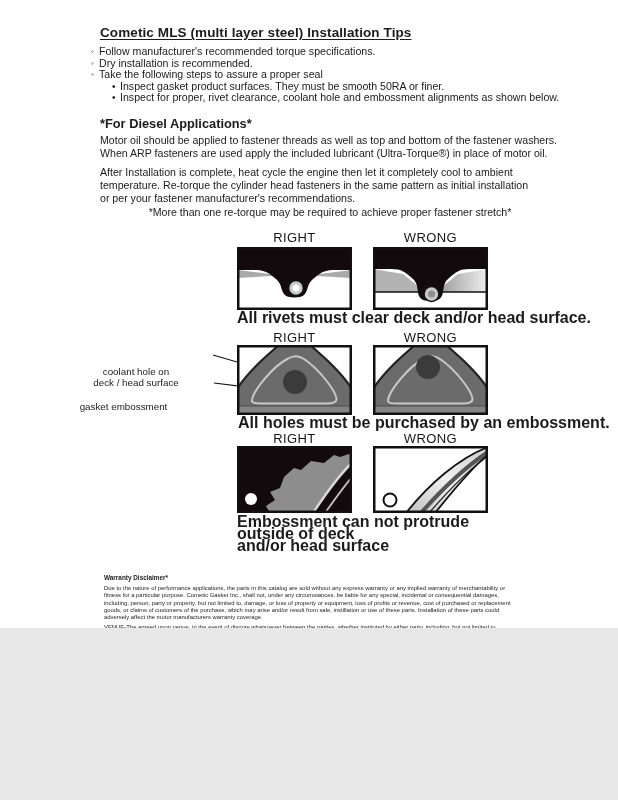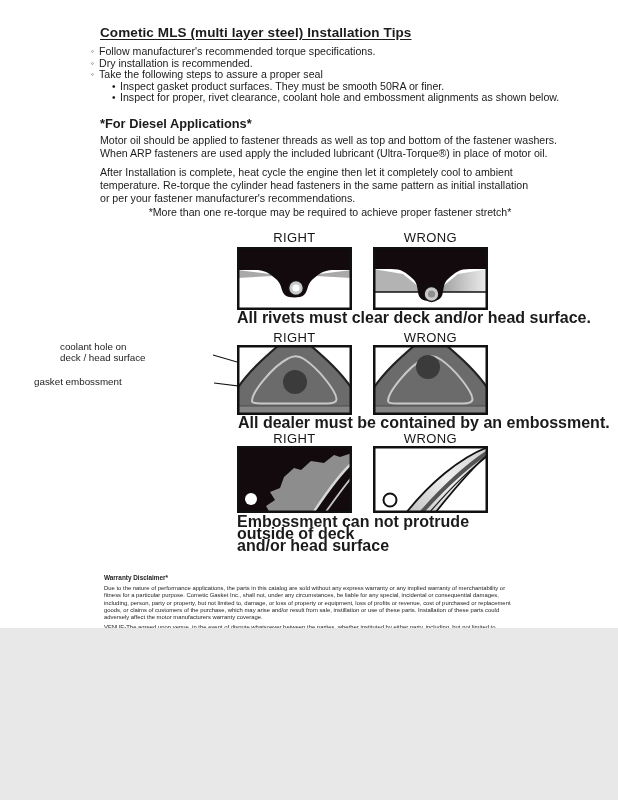--- a/index.html
+++ b/index.html
@@ -14,21 +14,21 @@
     text-underline-offset:2px;letter-spacing:0.1px;
   }
   .brow{display:flex;font-size:10.6px;line-height:11.6px;}
   .bmark{width:8px;flex:0 0 8px;font-size:8.5px;line-height:11.6px;}
   .subrow{margin-left:21px;}
   .submark{width:8px;flex:0 0 8px;font-size:10px;line-height:11.6px;}
   .h2{font-size:12.8px;font-weight:700;}
   .body{font-size:10.6px;line-height:13.2px;white-space:pre-line;}
   .dlabel{font-size:13px;width:115px;text-align:center;letter-spacing:0.4px;color:#161616;}
   .cap{font-size:16px;font-weight:700;white-space:pre-line;line-height:12.2px;}
-  .ann{font-size:9.8px;line-height:11px;text-align:left;white-space:pre-line;}
+  .ann{font-size:9.8px;line-height:11px;text-align:center;white-space:pre-line;margin-top:25px;}
   .fig{display:block;}
   .fineh{font-size:6.4px;font-weight:700;color:#222;}
   .fine{font-size:5.9px;line-height:7.25px;white-space:pre-line;width:424px;color:#242424;}
   .footer{font-size:15px;letter-spacing:0.3px;color:#2e2a2a;}
 </style>
 </head>
 <body>
 
 <div class="page">
 
@@ -128,21 +128,21 @@
     <line x1="0" y1="61" x2="115" y2="61" stroke="#4c4c4c" stroke-width="1"></line>
     <path d="M0,0 H42 C27,13 11,27 0,44 Z" fill="#ffffff"></path>
     <path d="M115,0 H73 C88,13 104,27 115,44 Z" fill="#ffffff"></path>
     <path d="M42,0 C27,13 11,27 0,44" stroke="#222222" stroke-width="2.2" fill="none"></path>
     <path d="M73,0 C88,13 104,27 115,44" stroke="#222222" stroke-width="2.2" fill="none"></path>
     <path d="M15,56 C15,47 35,22 51,13.5 C56,10.5 62,10.5 67,14 C82,24 99,46 99.5,54 C99.7,57 96,58.5 90,58.5 L24,58.5 C18,58.5 15,57.5 15,56 Z" fill="none" stroke="#c8c8c8" stroke-width="2"></path>
     <circle cx="55" cy="22" r="12" fill="#3b3b3b"></circle>
     <rect x="1.25" y="1.25" width="112.5" height="67.5" fill="none" stroke="#111111" stroke-width="2.5"></rect>
   </svg>
 
-  <div class="abs cap" style="left:238px;top:417px;">All dealer must be contained by an embossment.</div>
+  <div class="abs cap" style="left:238px;top:417px;">All holes must be purchased by an embossment.</div>
 
   <div class="abs dlabel" style="left:237px;top:431px;">RIGHT</div>
   <div class="abs dlabel" style="left:373px;top:431px;">WRONG</div>
 
   <svg class="abs fig" style="left:237px;top:446px;" width="115" height="67" viewBox="0 0 115 67">
     <rect x="0" y="0" width="115" height="67" fill="#130a0e"></rect>
     <path d="M115,7 L103,11 L97,9 L87,17 L74,15 L64,24 L57,22 L47,31 L43,42 L33,46 L38,54 L29,60 L33,67 L76,67 C90,46 104,27 115,17 Z" fill="#8d8d8d"></path>
     <path d="M76,67 C90,46 104,27 115,17" stroke="#d8d8d8" stroke-width="2.4" fill="none"></path>
     <path d="M88,67 C100,50 109,38 115,31" stroke="#c4c4c4" stroke-width="1.8" fill="none"></path>
     <circle cx="14" cy="53" r="6" fill="#ffffff"></circle>

